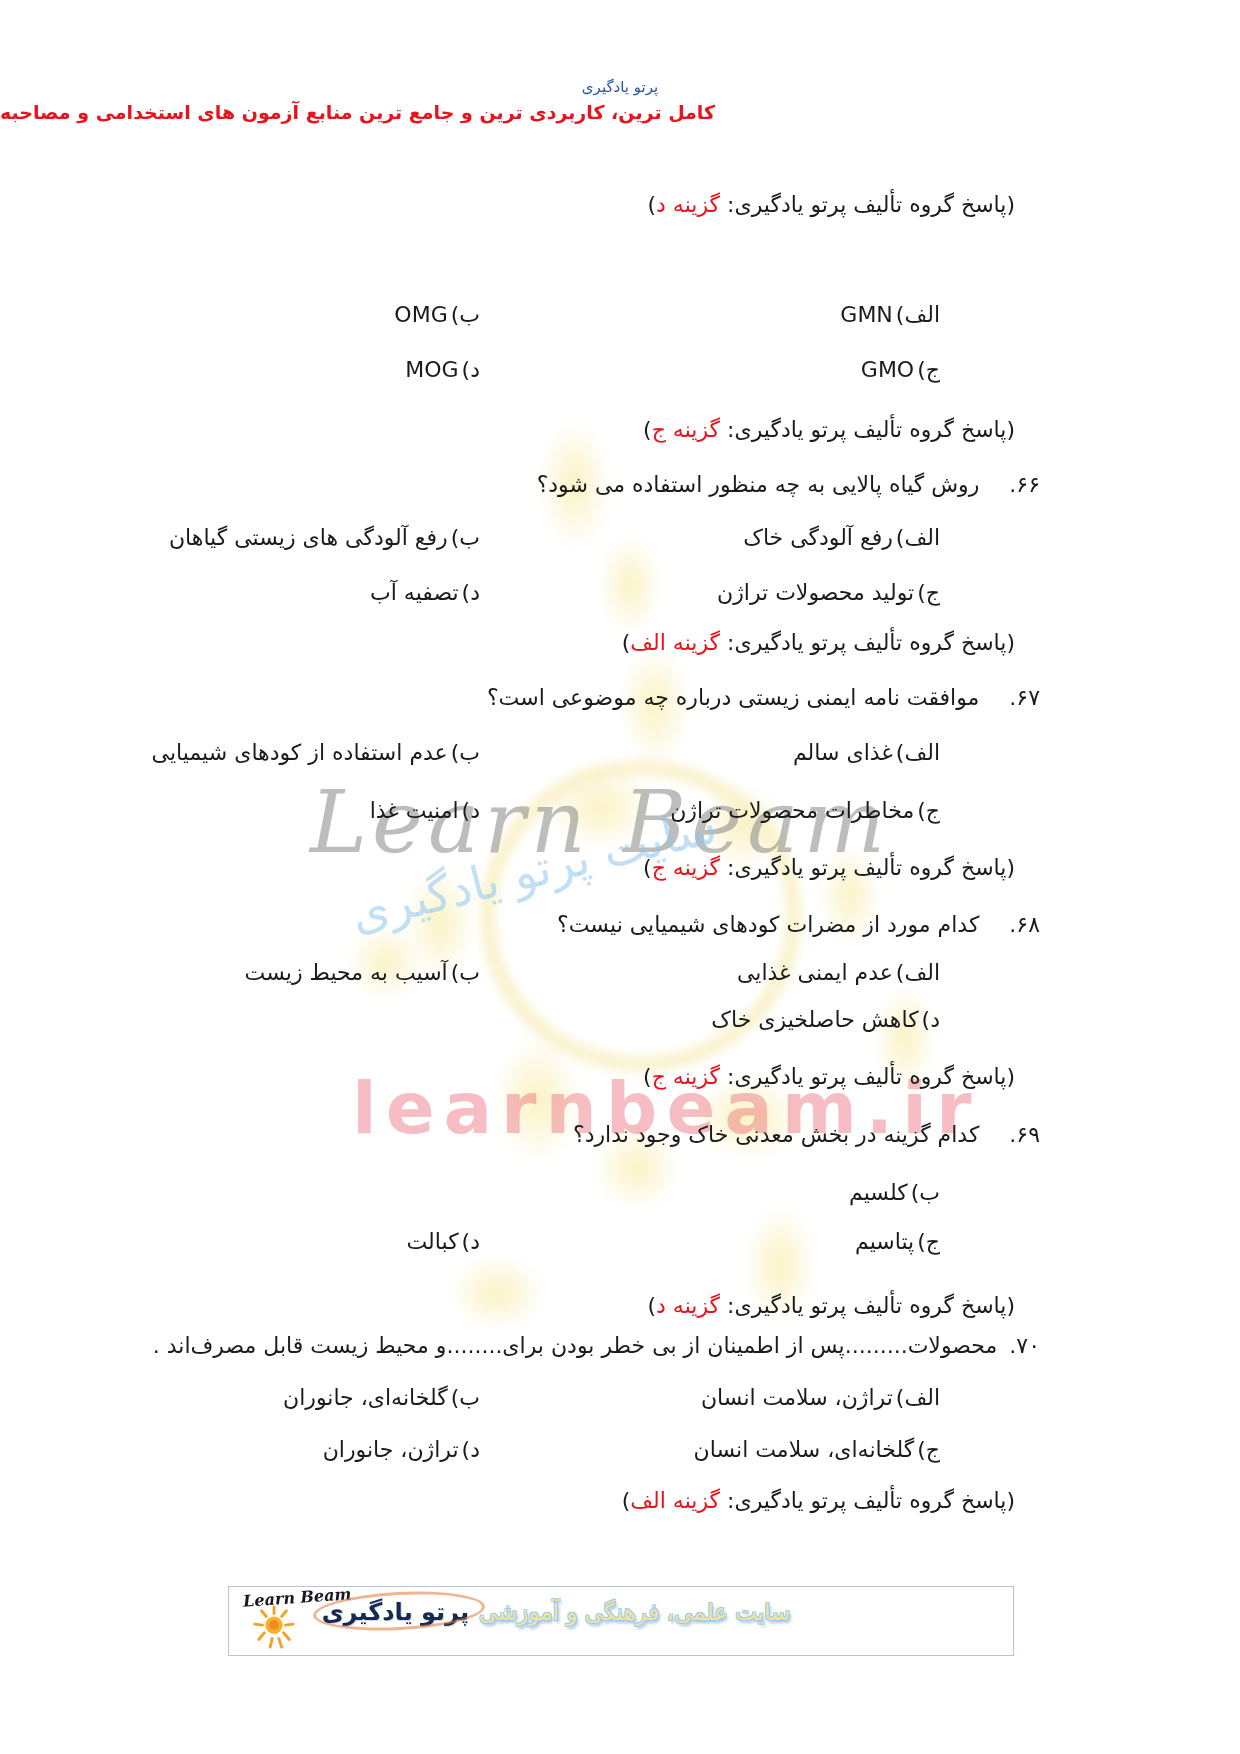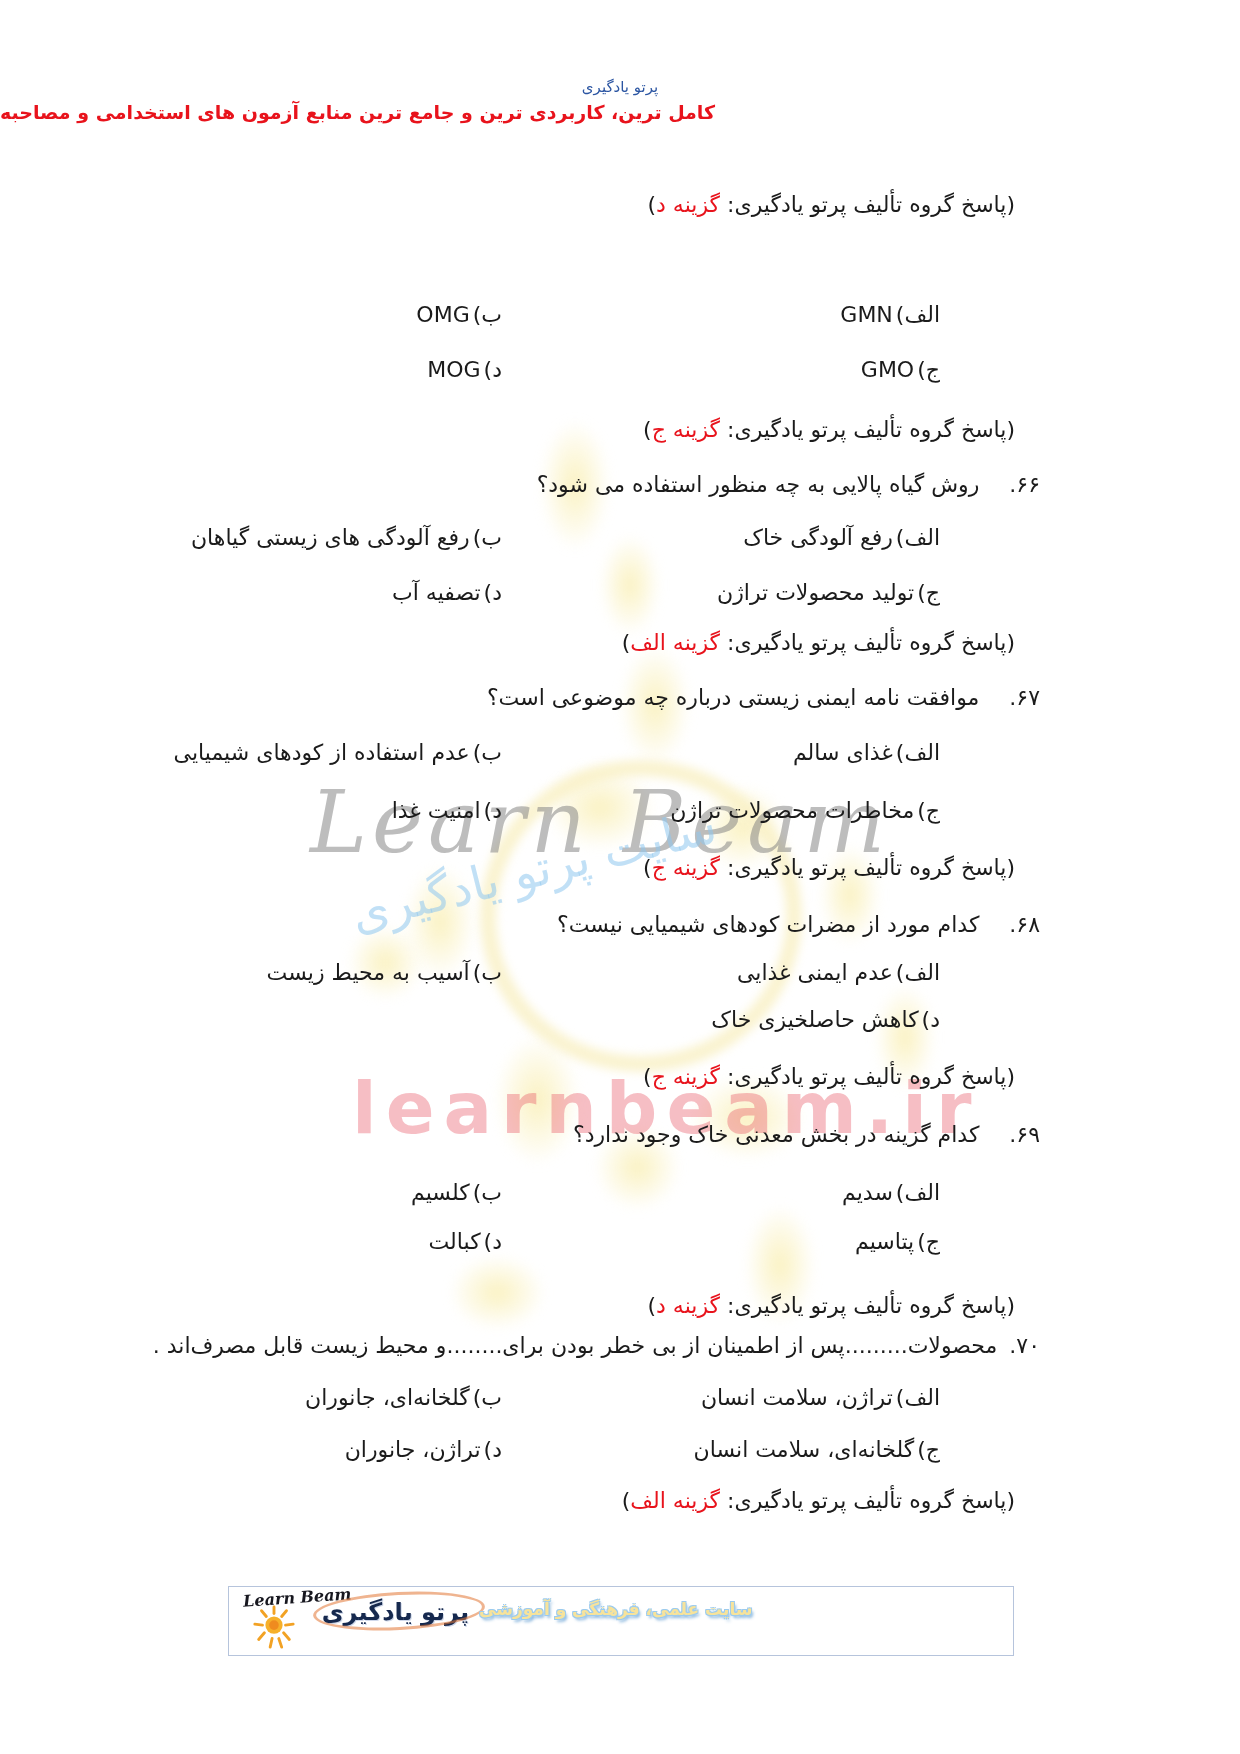--- a/index.html
+++ b/index.html
@@ -10,21 +10,21 @@
         color:#2b55a2;font-size:15px;z-index:3;}
   .hdr2{position:absolute;top:101px;left:0;width:100%;text-align:left;
         color:#e8131c;font-size:19px;font-weight:bold;z-index:3;}
   
   .line{position:absolute;right:0;width:1240px;box-sizing:border-box;
         font-size:22px;line-height:30px;white-space:nowrap;z-index:3;}
   .q{padding-left:30px;padding-right:200px;}
   .q-num{margin-left:30px;}
   .ans{padding-right:225px;}
   .opts{padding-right:300px;display:flex;}
-  .cell{white-space:nowrap;}
+  .cell{white-space:nowrap;padding-left:22px;}
   .cell-r{width:438px;flex:0 0 438px;}
   .cell-l{flex:1;}
   .opt-label{margin-left:3px;}
   .red{color:#e8131c;margin-top:41px;}
   
   .wm{position:absolute;pointer-events:none;}
   .blob{position:absolute;border-radius:50%;filter:blur(6px);z-index:1;
         background:radial-gradient(closest-side, rgba(250,241,190,0.95), rgba(250,241,190,0));}
   .ring{position:absolute;border:16px solid rgba(249,240,196,0.8);border-radius:50%;
         filter:blur(5px);z-index:1;}
@@ -42,21 +42,21 @@
   .f-brand{position:absolute;left:14px;top:1px;font-family:"DejaVu Serif",serif;
         font-style:italic;font-size:16px;font-weight:bold;color:#17171f;
         transform:rotate(-4deg);direction:ltr;}
   .f-sun{position:absolute;left:22px;top:17px;width:46px;height:46px;}
   .f-title{position:absolute;left:100px;top:11px;width:140px;text-align:center;
         font-size:24px;font-weight:bold;color:#16294e;direction:rtl;white-space:nowrap;
         text-shadow:1px 1px 0 #cfd8ea;}
   .f-scribble{position:absolute;left:-16px;right:-16px;top:-6px;bottom:-4px;
         border:3px solid rgba(226,118,52,0.55);border-radius:50%;
         transform:rotate(-3deg);}
-  .f-tagline{position:absolute;left:250px;top:12px;font-size:17px;font-weight:bold;
+  .f-tagline{position:absolute;left:250px;top:12px;font-size:23px;font-weight:normal;
         color:#f7e39b;direction:rtl;white-space:nowrap;
         text-shadow:-1px -1px 0 #9ccbee,1px -1px 0 #9ccbee,-1px 1px 0 #9ccbee,
                     1px 1px 0 #9ccbee,2px 3px 3px rgba(121,172,216,0.85);}
 </style>
 </head>
 <body>
 
 <div class="page">
 
   <div>
@@ -141,21 +141,20 @@
     <div class="cell cell-l"><span class="opt-label">د)</span><span>کاهش حاصلخیزی خاک</span></div>
   </div>
   <div class="line ans" style="top:1062px">
     <span>(پاسخ گروه تألیف پرتو یادگیری: </span><span class="red">گزینه ج</span><span>)</span>
   </div>
 
   <div class="line q" style="top:1120px">
     <span class="q-num">۶۹.</span><span>کدام گزینه در بخش معدنی خاک وجود ندارد؟</span>
   </div>
   <div class="line opts" style="top:1178px">
-    <div class="cell cell-r"><span class="opt-label">الف)</span><span>سدیم</span></div>
     <div class="cell cell-l"><span class="opt-label">ب)</span><span>کلسیم</span></div>
   </div>
   <div class="line opts" style="top:1227px">
     <div class="cell cell-r"><span class="opt-label">ج)</span><span>پتاسیم</span></div>
     <div class="cell cell-l"><span class="opt-label">د)</span><span>کبالت</span></div>
   </div>
   <div class="line ans" style="top:1291px">
     <span>(پاسخ گروه تألیف پرتو یادگیری: </span><span class="red">گزینه د</span><span>)</span>
   </div>
 

